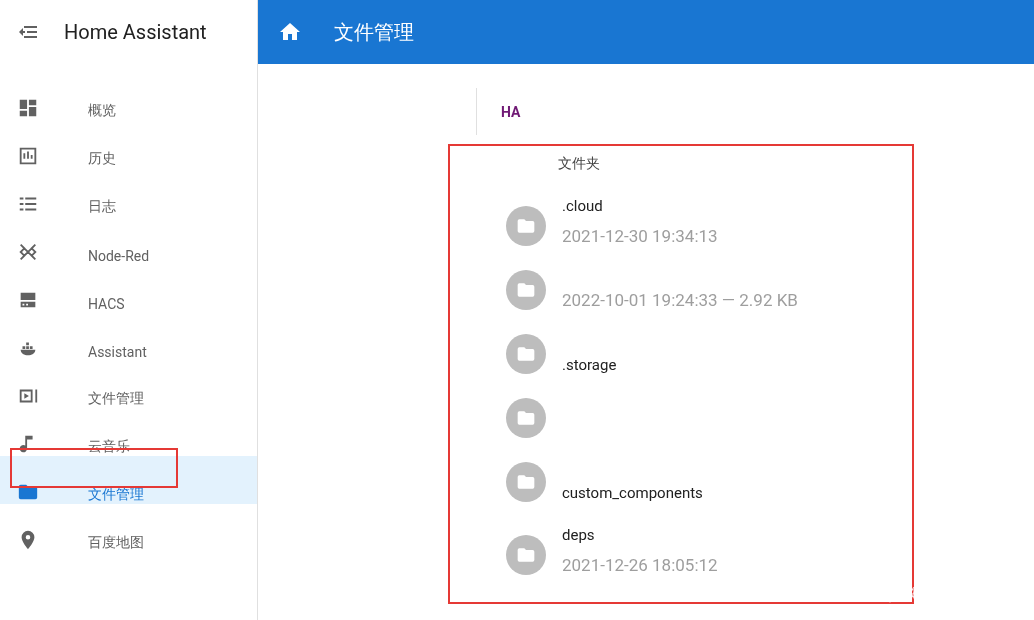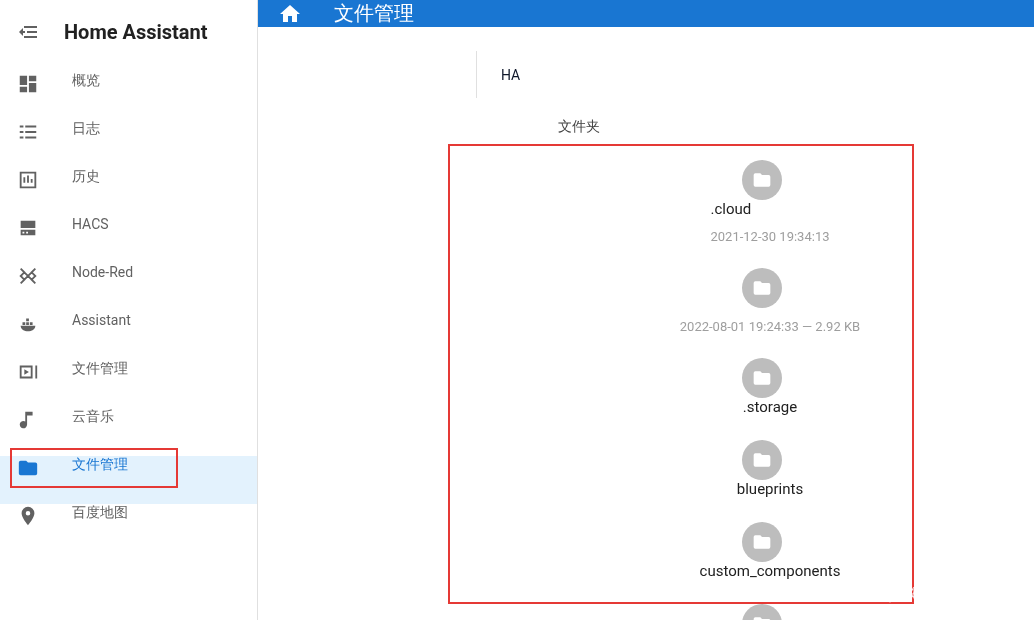--- a/index.html
+++ b/index.html
@@ -35,32 +35,33 @@
       height: 24px;
       display: flex;
       align-items: center;
       justify-content: center;
       margin-right: 24px;
       cursor: pointer;
     }
     .app-title {
       font-size: 20px;
       color: #212121;
-      font-weight: 700;
+      font-weight: 400;
     }
     .sidebar-nav {
       padding-top: 8px;
     }
     .sidebar-item {
       height: 48px;
       display: flex;
-      align-items: flex-start;
+      align-items: flex-end;
       padding: 0 16px;
       cursor: pointer;
       color: #616161;
+      gap: 16px;
     }
     .sidebar-item.active {
       background: #e3f2fd;
       color: #1976d2;
     }
     .sidebar-item.active .si-icon svg {
       fill: #1976d2;
     }
     .si-icon {
       width: 24px;
@@ -122,40 +123,39 @@
       flex: 1;
       padding-top: 24px;
       padding-left: 218px;
     }
     .breadcrumb {
       border-left: 1px solid #e0e0e0;
       padding: 14px 24px;
       width: 540px;
     }
     .breadcrumb-item {
-      color: #0f172a;
+      color: #701a75;
       font-size: 14px;
-      font-weight: 400;
+      font-weight: 700;
       cursor: pointer;
     }
     .section-header {
       font-size: 14px;
       color: #424242;
       padding: 20px 0 12px 82px;
       font-family: Liberation Serif, serif;
     }
     .folder-list {
       padding-left: 30px;
     }
     .folder-item {
       display: flex;
-      align-items: center;
+      align-items: flex-end;
       padding: 12px 0;
       cursor: pointer;
-      flex-direction: column;
     }
     .folder-icon-wrap {
       width: 40px;
       height: 40px;
       border-radius: 50%;
       background: #bdbdbd;
       display: flex;
       align-items: center;
       justify-content: center;
       margin-right: 16px;
@@ -166,21 +166,21 @@
     }
     .folder-info {
       display: flex;
       flex-direction: column;
     }
     .folder-name {
       font-size: 15px;
       color: #212121;
     }
     .folder-meta {
-      font-size: 13px;
+      font-size: 17px;
       color: #9e9e9e;
       margin-top: 11px;
     }
     .watermark {
       position: absolute;
       right: 20px;
       bottom: 16px;
       color: rgba(255,255,255,0.85);
       font-size: 15px;
       font-style: italic;
@@ -208,51 +208,51 @@
           <svg width="22" height="22" viewBox="0 0 24 24">
             <path d="M3 3h8v10H3V3m10 0h8v6h-8V3M3 15h8v6H3v-6m10-4h8v10h-8V11z"></path>
           </svg>
         </span>
       <span class="si-label">概览</span>
     </div>
 
     <div class="sidebar-item">
       <span class="si-icon">
           <svg width="22" height="22" viewBox="0 0 24 24">
+            <path d="M3 3h18v18H3V3m2 2v14h14V5H5m2 10h2v-6H7v6m4 0h2V7h-2v8m4 0h2v-4h-2v4z"></path>
+          </svg>
+        </span>
+      <span class="si-label">历史</span>
+    </div>
+
+    <div class="sidebar-item">
+      <span class="si-icon">
+          <svg width="22" height="22" viewBox="0 0 24 24">
             <path d="M3 5h4v2H3V5m6 0h12v2H9V5M3 11h4v2H3v-2m6 0h12v2H9v-2M3 17h4v2H3v-2m6 0h12v2H9v-2z"></path>
           </svg>
         </span>
       <span class="si-label">日志</span>
     </div>
 
     <div class="sidebar-item">
       <span class="si-icon">
           <svg width="22" height="22" viewBox="0 0 24 24">
-            <path d="M3 3h18v18H3V3m2 2v14h14V5H5m2 10h2v-6H7v6m4 0h2V7h-2v8m4 0h2v-4h-2v4z"></path>
-          </svg>
-        </span>
-      <span class="si-label">历史</span>
+            <path d="M4 4l4 4-4 4 4 4-4 4M20 4l-4 4 4 4-4 4 4 4M8 8l8 8M16 8l-8 8" stroke="#616161" stroke-width="2" fill="none"></path>
+          </svg>
+        </span>
+      <span class="si-label">Node-Red</span>
     </div>
 
     <div class="sidebar-item">
       <span class="si-icon">
           <svg width="22" height="22" viewBox="0 0 24 24">
             <path d="M4 4h16v8H4V4m0 10h16v6H4v-6m2 2v2h2v-2H6m4 0v2h2v-2h-2z"></path>
           </svg>
         </span>
       <span class="si-label">HACS</span>
-    </div>
-
-    <div class="sidebar-item">
-      <span class="si-icon">
-          <svg width="22" height="22" viewBox="0 0 24 24">
-            <path d="M4 4l4 4-4 4 4 4-4 4M20 4l-4 4 4 4-4 4 4 4M8 8l8 8M16 8l-8 8" stroke="#616161" stroke-width="2" fill="none"></path>
-          </svg>
-        </span>
-      <span class="si-label">Node-Red</span>
     </div>
 
     <div class="sidebar-item">
       <span class="si-icon">
           <svg width="22" height="22" viewBox="0 0 24 24">
             <path d="M4 14h16c0 4-4 6-8 6s-8-2-8-6m2-4h3v3H6v-3m4 0h3v3h-3v-3m4 0h3v3h-3v-3m-4-4h3v3h-3V6z"></path>
           </svg>
         </span>
       <span class="si-label">Assistant</span>
     </div>
@@ -327,21 +327,21 @@
         </div>
       </div>
 
       <div class="folder-item">
         <div class="folder-icon-wrap">
             <svg width="20" height="20" viewBox="0 0 24 24">
               <path d="M10 4H4a2 2 0 0 0-2 2v12a2 2 0 0 0 2 2h16a2 2 0 0 0 2-2V8a2 2 0 0 0-2-2h-8l-2-2z"></path>
             </svg>
           </div>
         <div class="folder-info">
-          <span class="folder-meta">2022-08-01 19:24:33 — 2.92 KB</span>
+          <span class="folder-meta">2022-10-01 19:24:33 — 2.92 KB</span>
         </div>
       </div>
 
       <div class="folder-item">
         <div class="folder-icon-wrap">
             <svg width="20" height="20" viewBox="0 0 24 24">
               <path d="M10 4H4a2 2 0 0 0-2 2v12a2 2 0 0 0 2 2h16a2 2 0 0 0 2-2V8a2 2 0 0 0-2-2h-8l-2-2z"></path>
             </svg>
           </div>
         <div class="folder-info">
@@ -349,41 +349,44 @@
         </div>
       </div>
 
       <div class="folder-item">
         <div class="folder-icon-wrap">
             <svg width="20" height="20" viewBox="0 0 24 24">
               <path d="M10 4H4a2 2 0 0 0-2 2v12a2 2 0 0 0 2 2h16a2 2 0 0 0 2-2V8a2 2 0 0 0-2-2h-8l-2-2z"></path>
             </svg>
           </div>
         <div class="folder-info">
-          <span class="folder-name">blueprints</span>
         </div>
       </div>
 
       <div class="folder-item">
         <div class="folder-icon-wrap">
             <svg width="20" height="20" viewBox="0 0 24 24">
               <path d="M10 4H4a2 2 0 0 0-2 2v12a2 2 0 0 0 2 2h16a2 2 0 0 0 2-2V8a2 2 0 0 0-2-2h-8l-2-2z"></path>
             </svg>
           </div>
         <div class="folder-info">
           <span class="folder-name">custom_components</span>
         </div>
       </div>
 
       <div class="folder-item">
         <div class="folder-icon-wrap">
             <svg width="20" height="20" viewBox="0 0 24 24">
               <path d="M10 4H4a2 2 0 0 0-2 2v12a2 2 0 0 0 2 2h16a2 2 0 0 0 2-2V8a2 2 0 0 0-2-2h-8l-2-2z"></path>
             </svg>
           </div>
+        <div class="folder-info">
+          <span class="folder-name">deps</span>
+          <span class="folder-meta">2021-12-26 18:05:12</span>
+        </div>
       </div>
 
     </div>
   </div>
 </div>
 
 <div class="highlight-box hl-sidebar"></div>
 <div class="highlight-box hl-main"></div>
 
 <div class="watermark">

